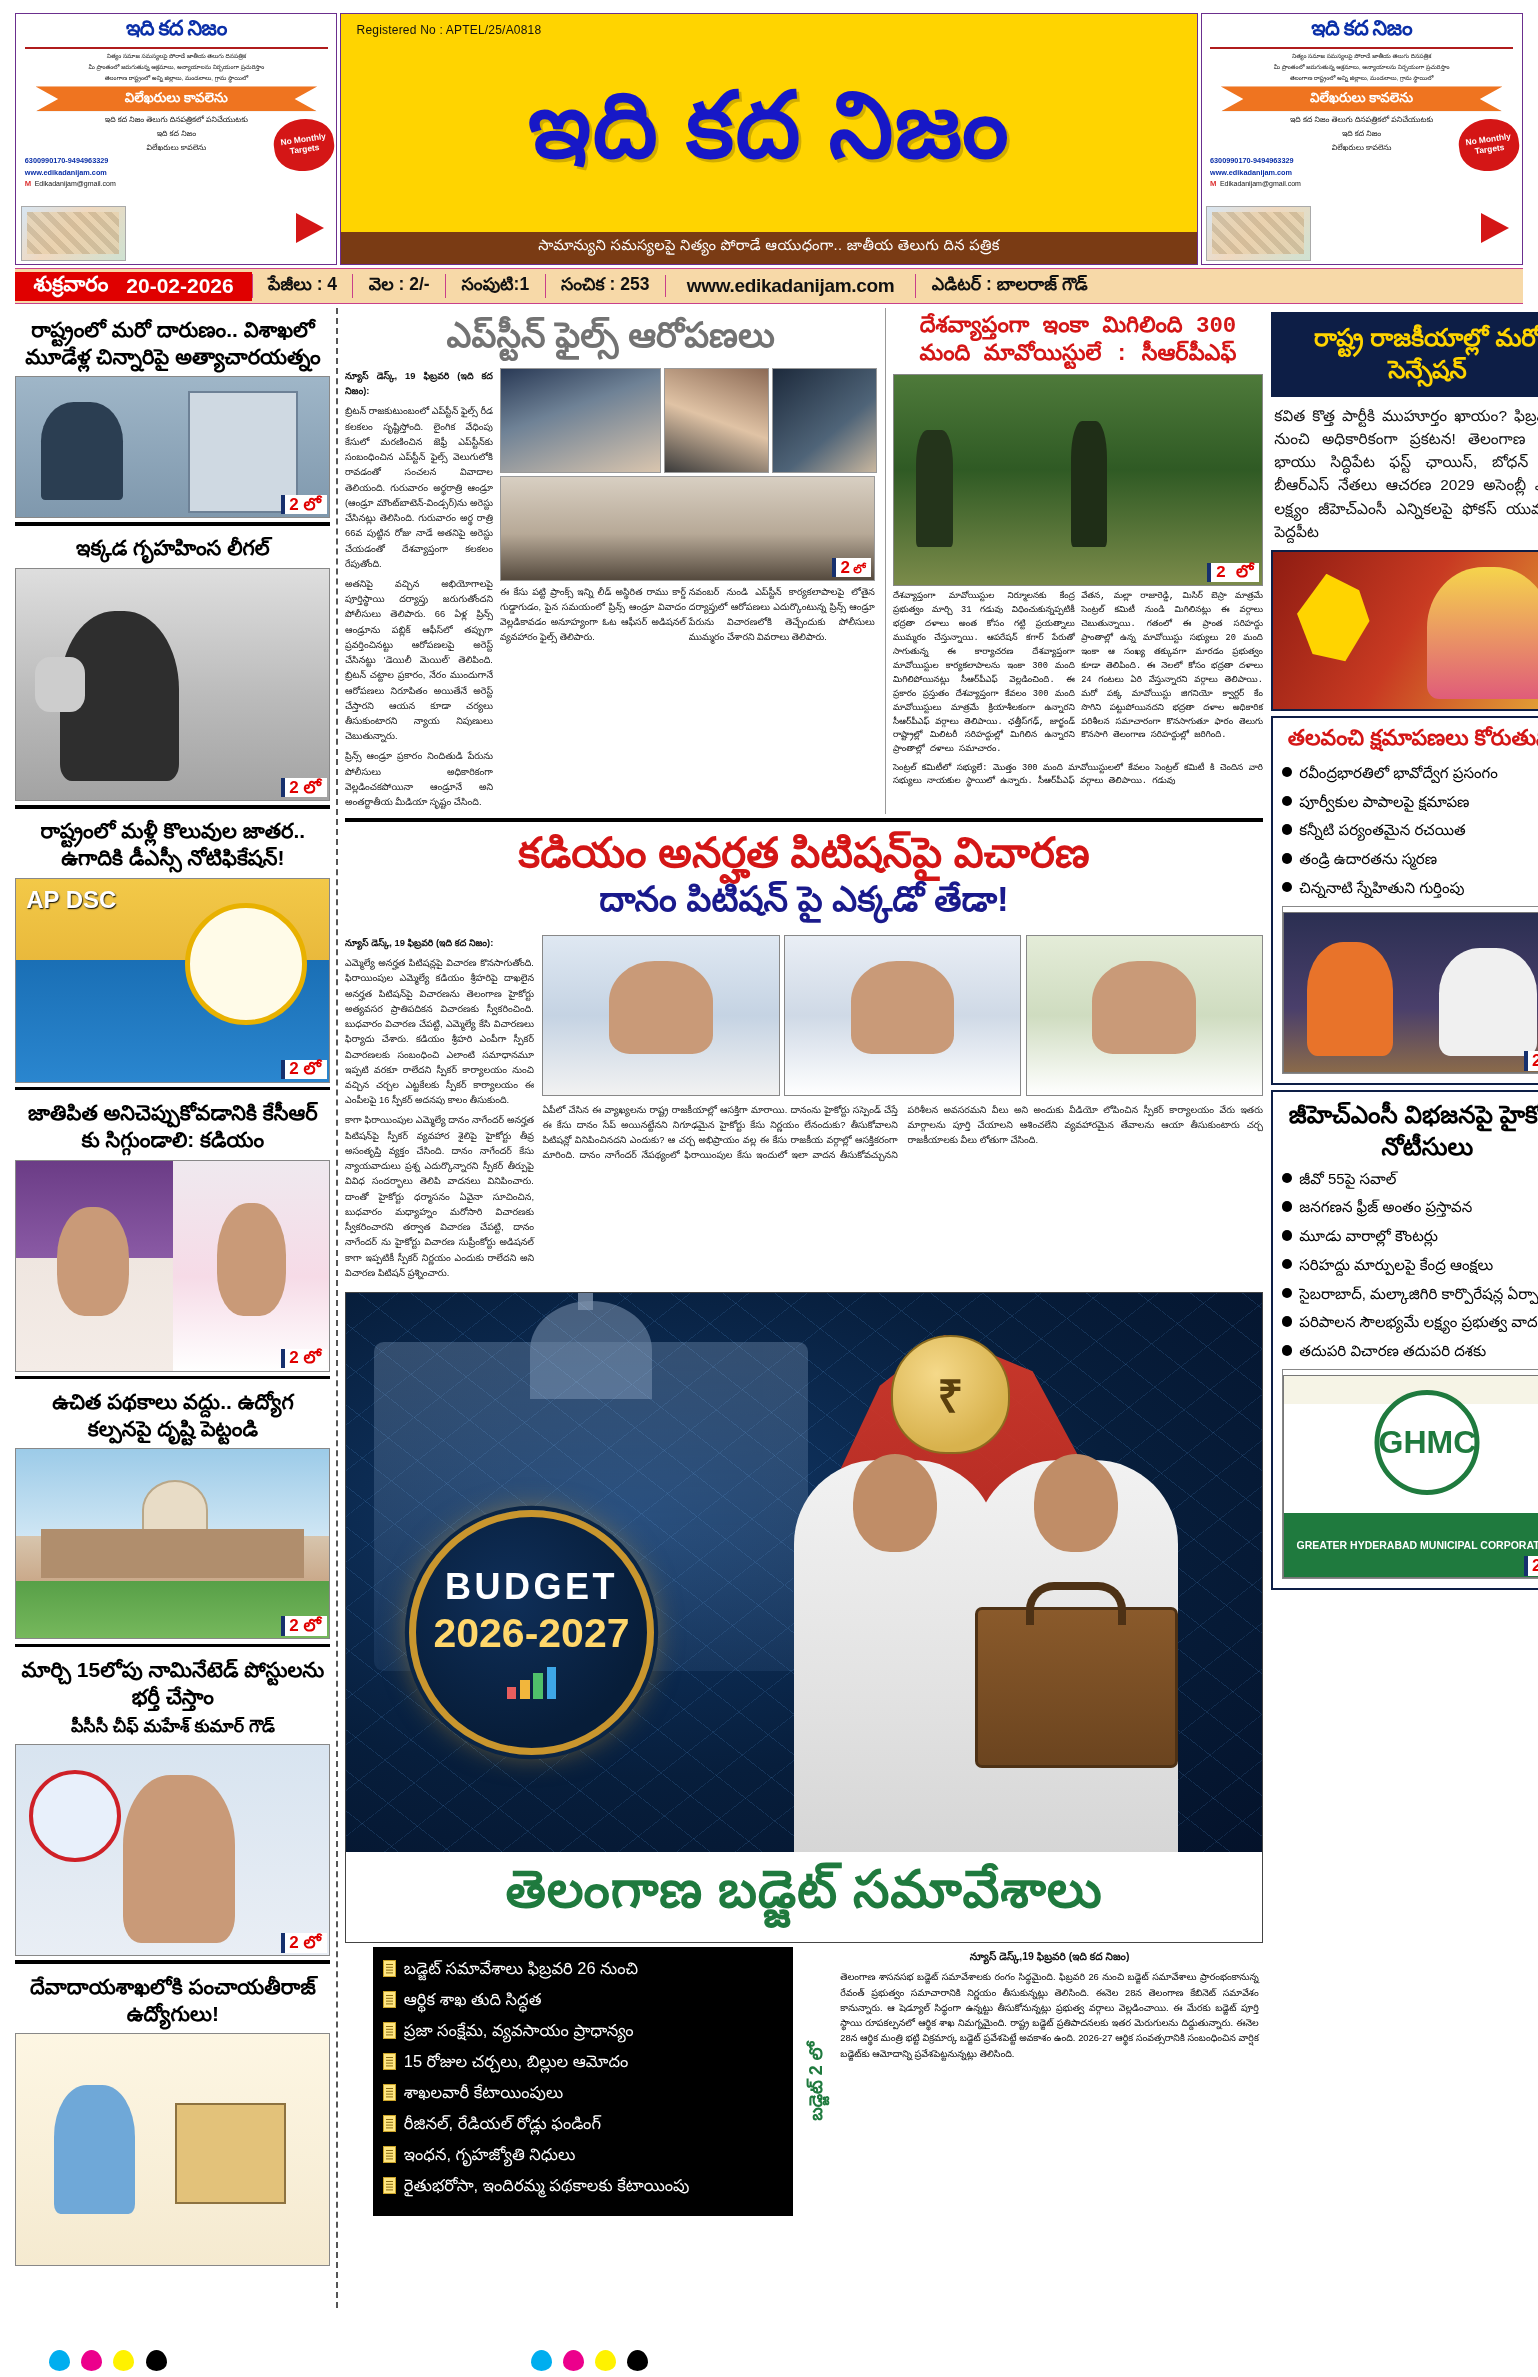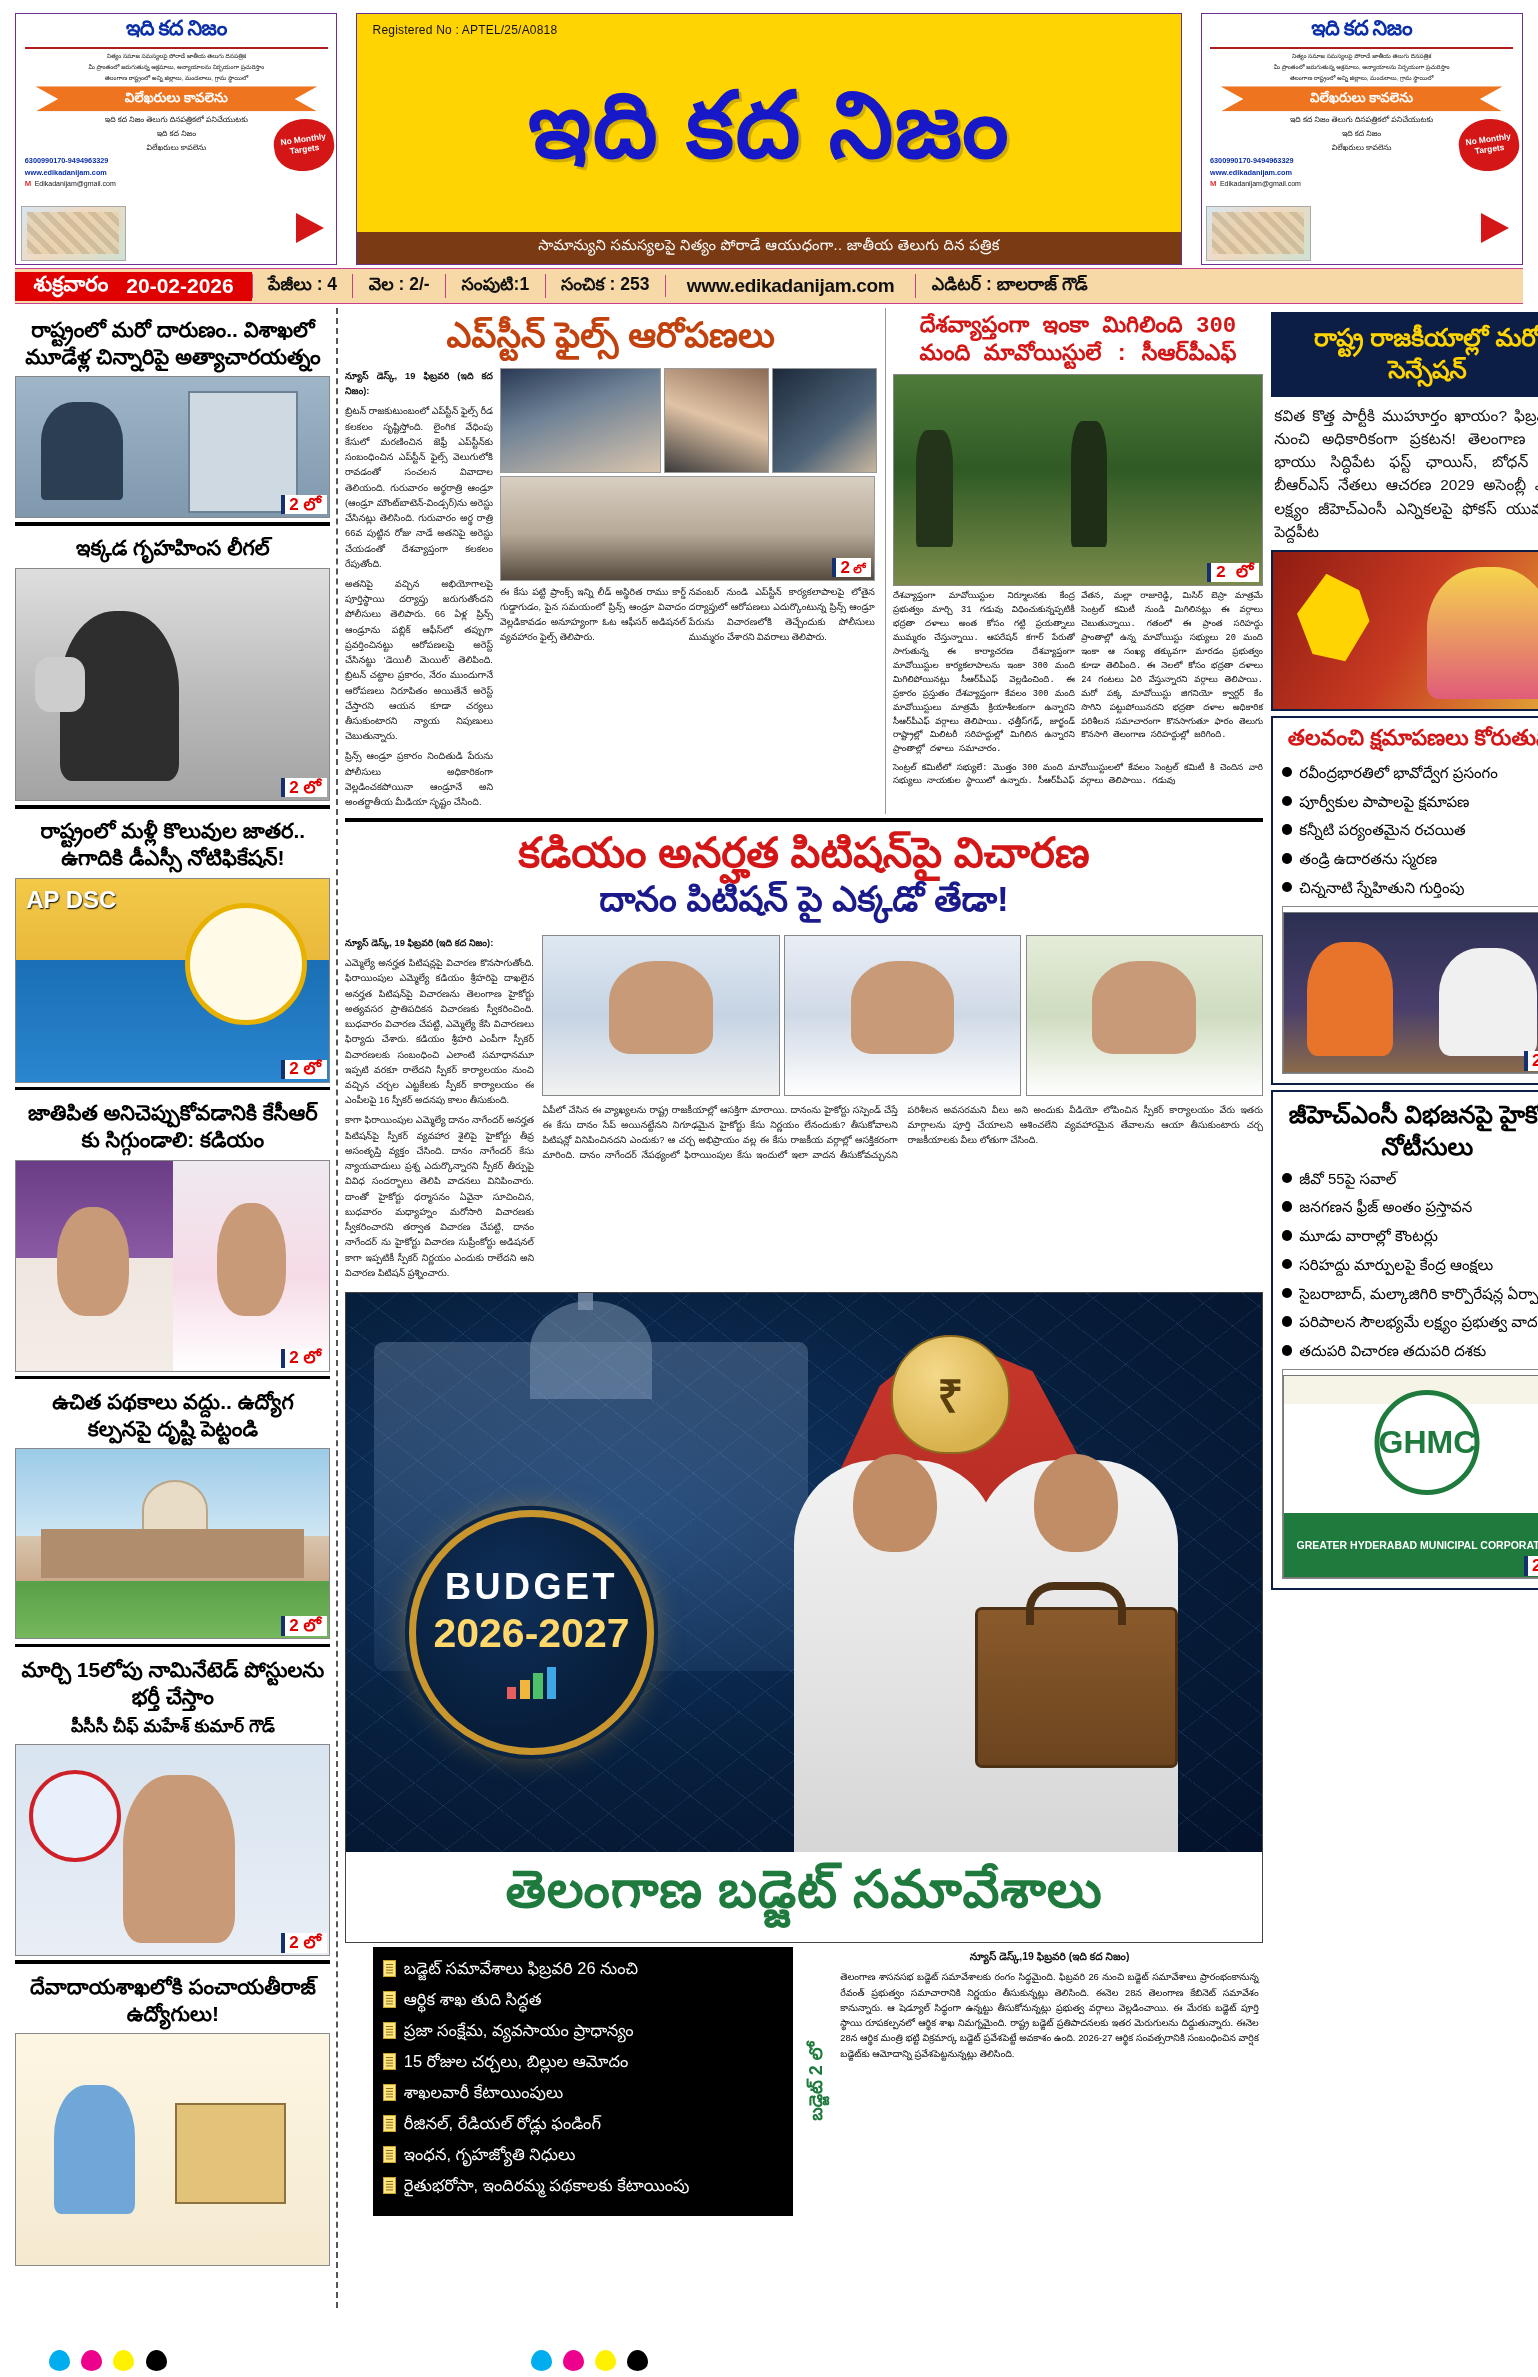--- a/index.html
+++ b/index.html
@@ -7,21 +7,21 @@
   body {
     width:1538px; height:2377px;
     font-family:"Liberation Sans", sans-serif;
     color:#000;
     position:relative;
     overflow:hidden;
   }
   .page { width:1538px; height:2377px; position:relative; background:#ffffff; padding:12.6px 15.4px; }
 
   
-  .masthead { display:flex; height:252px; gap:16px; align-items:stretch; }
+  .masthead { display:flex; height:252px; gap:0; align-items:stretch; }
   .ad-box {
     width:322px; border:1.4px solid #6b2f8e; background:#fff;
     position:relative; overflow:hidden; flex:0 0 322px;
   }
   .ad-top {
     background:#fff; text-align:center; padding:2.8px 1.4px 0;
   }
   .ad-title {
     color:#0a2fa8; font-weight:bold; font-size:21px; letter-spacing:-0.7px;
     font-family:"Liberation Serif", serif;
@@ -153,21 +153,21 @@
   .ph-congress { height:210px; background:linear-gradient(180deg,#d8e4f0 0%,#e9eef5 100%); position:relative;}
   .ph-congress:before{content:"";position:absolute;left:4%;top:12%;width:84px;height:84px;border-radius:50%;background:#e8f0fb;border:4.2px solid #cf2027;}
   .ph-congress:after{content:"";position:absolute;left:34%;top:14%;width:36%;height:80%;background:#c99a78;border-radius:42% 42% 16% 16%;}
 
   .ph-cartoon{height:231px;background:linear-gradient(180deg,#fdf6e3 0%,#f5ead0 100%);position:relative;}
   .ph-cartoon:before{content:"";position:absolute;left:12%;top:22%;width:26%;height:56%;background:#6fa8d8;border-radius:40% 40% 8% 8%;}
   .ph-cartoon:after{content:"";position:absolute;right:14%;top:30%;width:34%;height:42%;background:#e3c27a;border:2.1px solid #8d7240;}
 
   
   .lead-hl {
-    color:#c2410c; font-weight:bold; font-size:35px; text-align:center;
+    color:#737373; font-weight:bold; font-size:35px; text-align:center;
     line-height:1.15; padding:7px 0 7px;
   }
   .lead-banner {
     background:#7a0f47; color:#FFD400; font-weight:bold; font-size:23px;
     text-align:center; padding:6.3px 0 8.4px; letter-spacing:0.3px;
   }
   .story { display:flex; gap:7px; padding-top:5.6px; }
   .story-col { font-size:9.4px; line-height:1.62; text-align:justify; color:#111; }
   .story-col p { margin-bottom:4.9px; }
   .byline { font-weight:bold; }

